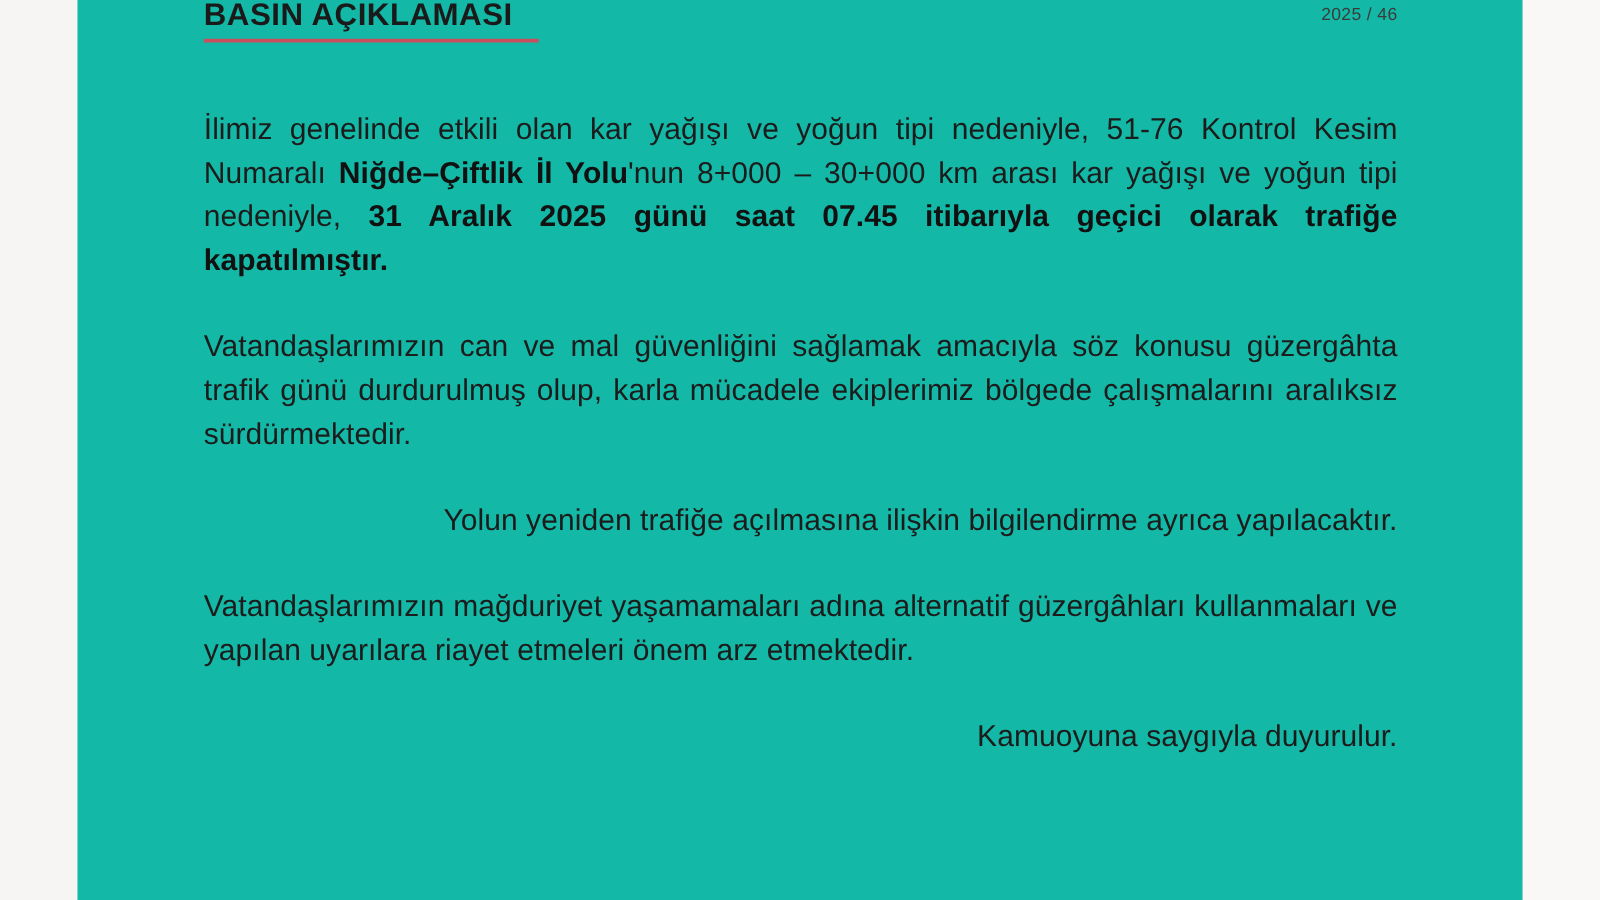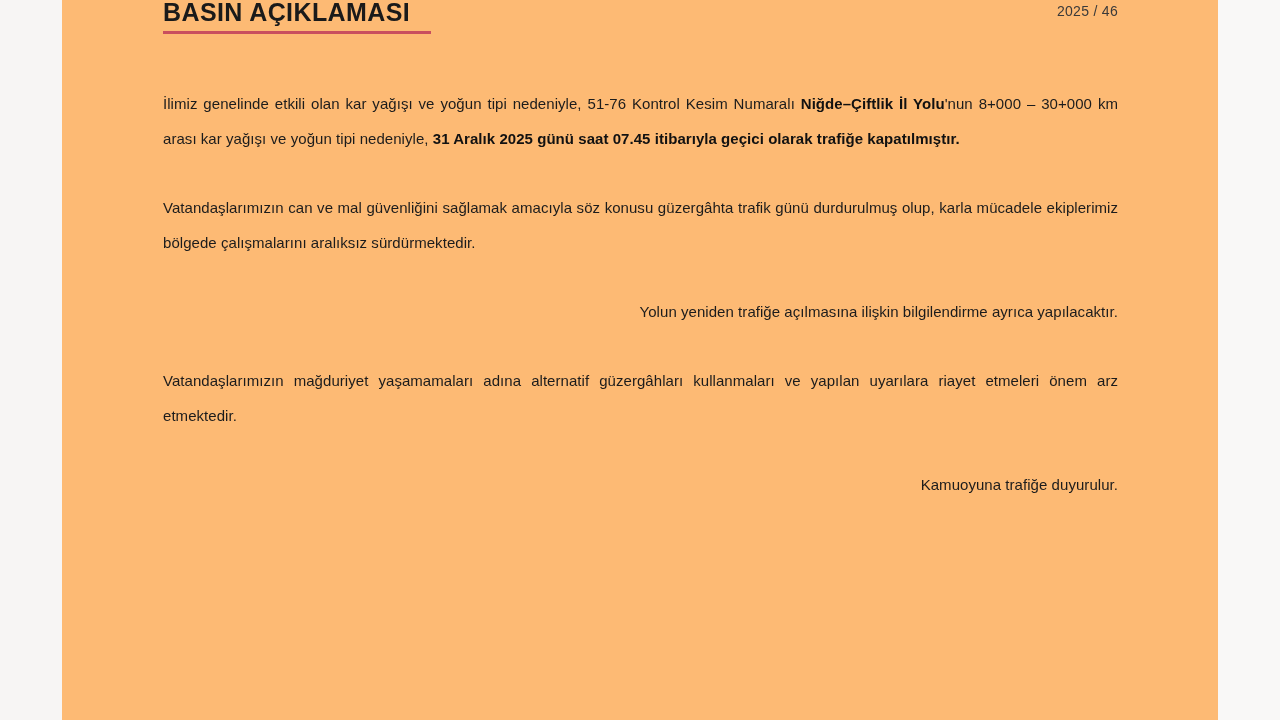--- a/index.html
+++ b/index.html
@@ -41,21 +41,21 @@
     background: #f9f8f7;
     border-left: 1px solid #f0eeee;
   }
 
   .sheet {
     position: absolute;
     top: 0;
     left: 62px;
     right: 62px;
     height: 720px;
-    background: #fdba74;
+    background: #14b8a6;
   }
 
   .content {
     position: absolute;
     left: 101px;   
     right: 100px;  
     top: 0;
   }
 
   
@@ -88,21 +88,21 @@
     color: #3a3a3a;
     letter-spacing: 0.3px;
   }
 
   
   .body-text {
     margin-top: 40px;
   }
   p.para {
     margin: 0 0 34px 0;
-    font-size: 15px;
+    font-size: 24px;
     line-height: 35px;
     color: #1c1c1c;
     text-align: justify;
     text-justify: inter-word;
     letter-spacing: 0.05px;
   }
   p.para:last-child {
     margin-bottom: 0;
   }
   p.para.no-justify {
@@ -128,18 +128,18 @@
         <div class="doc-title">BASIN AÇIKLAMASI</div>
         <div class="title-underline" style="background: rgb(201, 79, 94);"></div>
         <div class="doc-number">2025 / 46</div>
       </div>
 
       <div class="body-text">
         <p class="para"><span>İlimiz genelinde etkili olan kar yağışı ve yoğun tipi nedeniyle, 51-76 Kontrol Kesim Numaralı </span><b>Niğde–Çiftlik İl Yolu</b><span>'nun 8+000 – 30+000 km arası kar yağışı ve yoğun tipi nedeniyle, </span><b>31 Aralık 2025 günü saat 07.45 itibarıyla geçici olarak trafiğe kapatılmıştır.</b></p>
         <p class="para"><span>Vatandaşlarımızın can ve mal güvenliğini sağlamak amacıyla söz konusu güzergâhta trafik günü durdurulmuş olup, karla mücadele ekiplerimiz bölgede çalışmalarını aralıksız sürdürmektedir.</span></p>
         <p class="para no-justify"><span>Yolun yeniden trafiğe açılmasına ilişkin bilgilendirme ayrıca yapılacaktır.</span></p>
         <p class="para"><span>Vatandaşlarımızın mağduriyet yaşamamaları adına alternatif güzergâhları kullanmaları ve yapılan uyarılara riayet etmeleri önem arz etmektedir.</span></p>
-        <p class="para no-justify"><span>Kamuoyuna trafiğe duyurulur.</span></p>
+        <p class="para no-justify"><span>Kamuoyuna saygıyla duyurulur.</span></p>
       </div>
 
     </div>
   </div>
 </div>
 
 </body></html>

